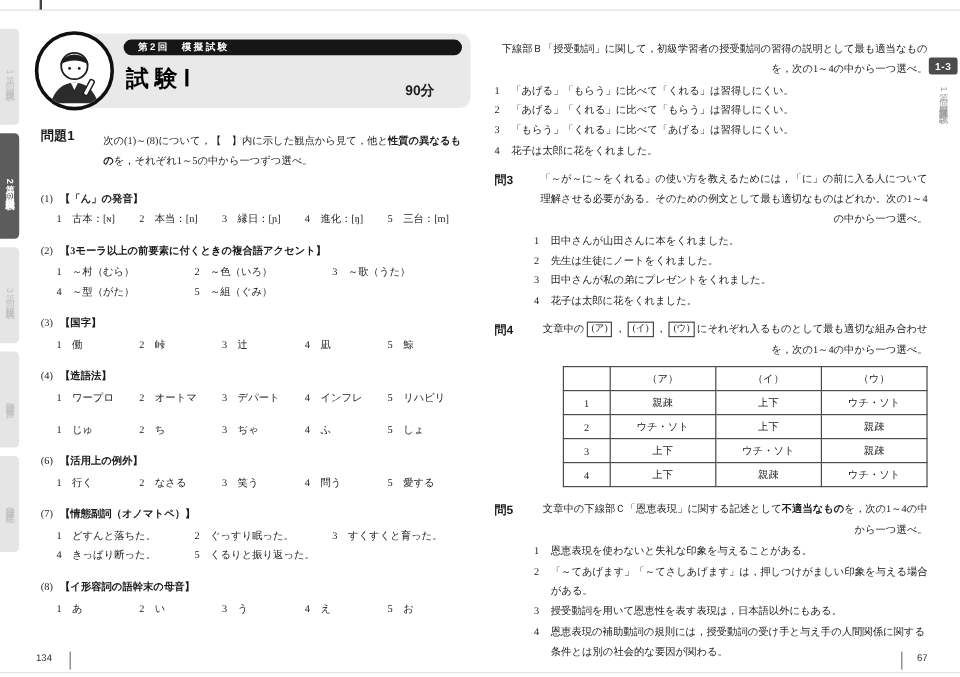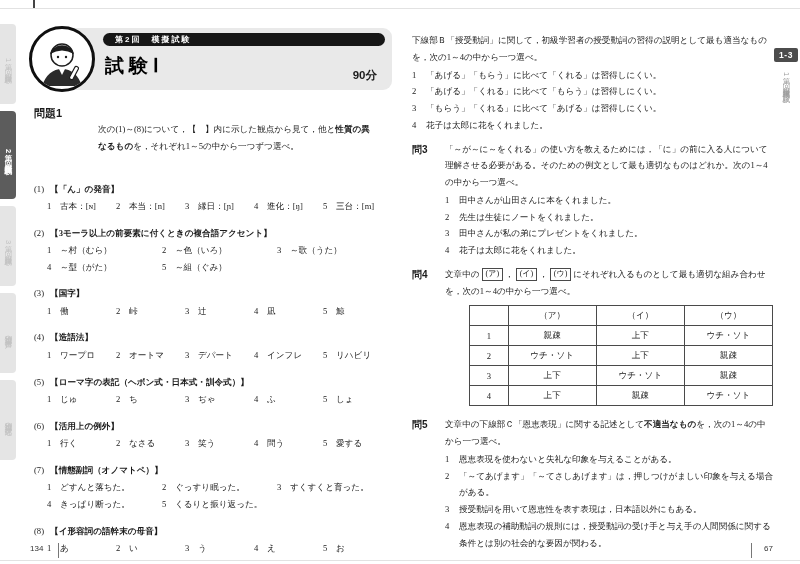--- a/index.html
+++ b/index.html
@@ -54,43 +54,43 @@
   .hdr-box{position:absolute;left:33px;right:0;top:2px;height:62px;background:#e9e9e9;border-radius:9px;}
   .hdr-pill{
     position:absolute;left:36px;right:7px;top:5px;height:13px;background:#161616;border-radius:7px;
     color:#fff;font:bold 8px "Liberation Sans",sans-serif;line-height:13px;
     padding-left:12px;letter-spacing:2px;box-sizing:border-box;
   }
   .hdr-title{
     position:absolute;left:38px;top:25px;
     font:bold 19px "Liberation Sans",sans-serif;letter-spacing:5px;color:#000000;
   }
-  .hdr-duration{position:absolute;right:15px;bottom:7px;font:bold 11.5px "Liberation Sans",sans-serif;}
+  .hdr-duration{position:absolute;right:30px;bottom:7px;font:bold 11.5px "Liberation Sans",sans-serif;}
 
   .problem1{display:flex;margin-top:13px;}
   .p1-num{width:48px;flex:none;font:bold 11px "Liberation Sans",sans-serif;padding-top:1px;}
-  .p1-text{flex:1;margin:16px;font-size:8.6px;line-height:1.95;}
+  .p1-text{flex:1;margin:4px;font-size:8.6px;line-height:1.95;}
   .p1-text b{font-family:"Liberation Sans","DejaVu Sans",sans-serif;}
 
   .item{margin-top:10px;}
   .item-head{font-size:8.6px;line-height:1.9;}
   .inum{margin-right:6px;}
   .ilabel{font-family:Liberation Serif, serif;font-weight:bold;}
   .opts{margin:1px 0 0 13px;display:flex;flex-wrap:wrap;}
   .opt{display:flex;font-size:8.6px;line-height:1.95;box-sizing:border-box;}
   .opts[data-cols="5"] > .opt{width:20%;}
   .opts[data-cols="3"] > .opt{width:33.33%;}
   .optn{width:13px;flex:none;}
 
   
   .page-right{position:absolute;left:412px;top:32px;width:361px;}
   .q{display:flex;margin-bottom:7px;}
   .q-num{width:33px;flex:none;font:bold 10px "Liberation Sans",sans-serif;padding-top:2px;}
   .q-body{flex:1;min-width:0;}
-  .q-text{margin:0 0 1px 0;font-size:8.6px;line-height:1.95;}
+  .q-text{margin:0 0 1px 0;font-size:8.6px;line-height:1.95;text-align:right;}
   .q-text b{font-family:"Liberation Sans","DejaVu Sans",sans-serif;}
   .optline{display:flex;font-size:8.6px;line-height:1.95;}
   .optline .n{width:14px;flex:none;}
   .optline .t{flex:1;}
   .fbox{
     display:inline-block;border:1px solid #4a4a4a;padding:0 3px;margin:0 2px;
     font-size:8px;line-height:1.35;vertical-align:1px;
   }
   .qtable{border-collapse:collapse;margin:6px 0 3px 24px;}
   .qtable th,.qtable td{
@@ -280,23 +280,20 @@
             </span>
 
             <span class="opt">
               <span class="optn">5</span>
             <span class="optt">リハビリ</span>
             </span>
           </div>
       </div>
 
       <div class="item">
-        <div class="item-head">
-          <span class="inum">(5)</span><span class="ilabel">【ローマ字の表記（ヘボン式・日本式・訓令式）】</span>
-        </div>
         <div class="opts" data-cols="5">
 
             <span class="opt">
               <span class="optn">1</span>
             <span class="optt">じゅ</span>
             </span>
 
             <span class="opt">
               <span class="optn">2</span>
             <span class="optt">ち</span>

